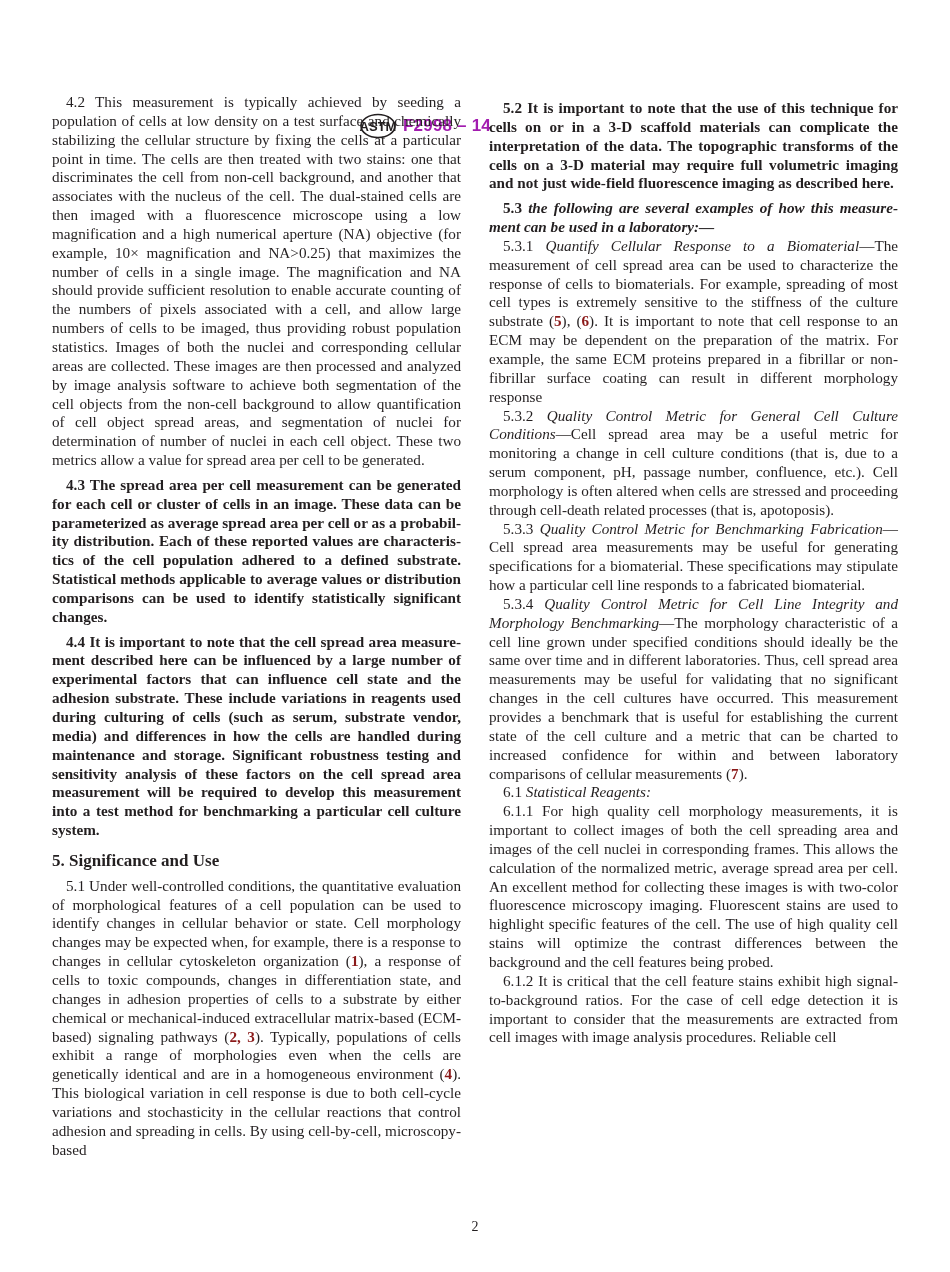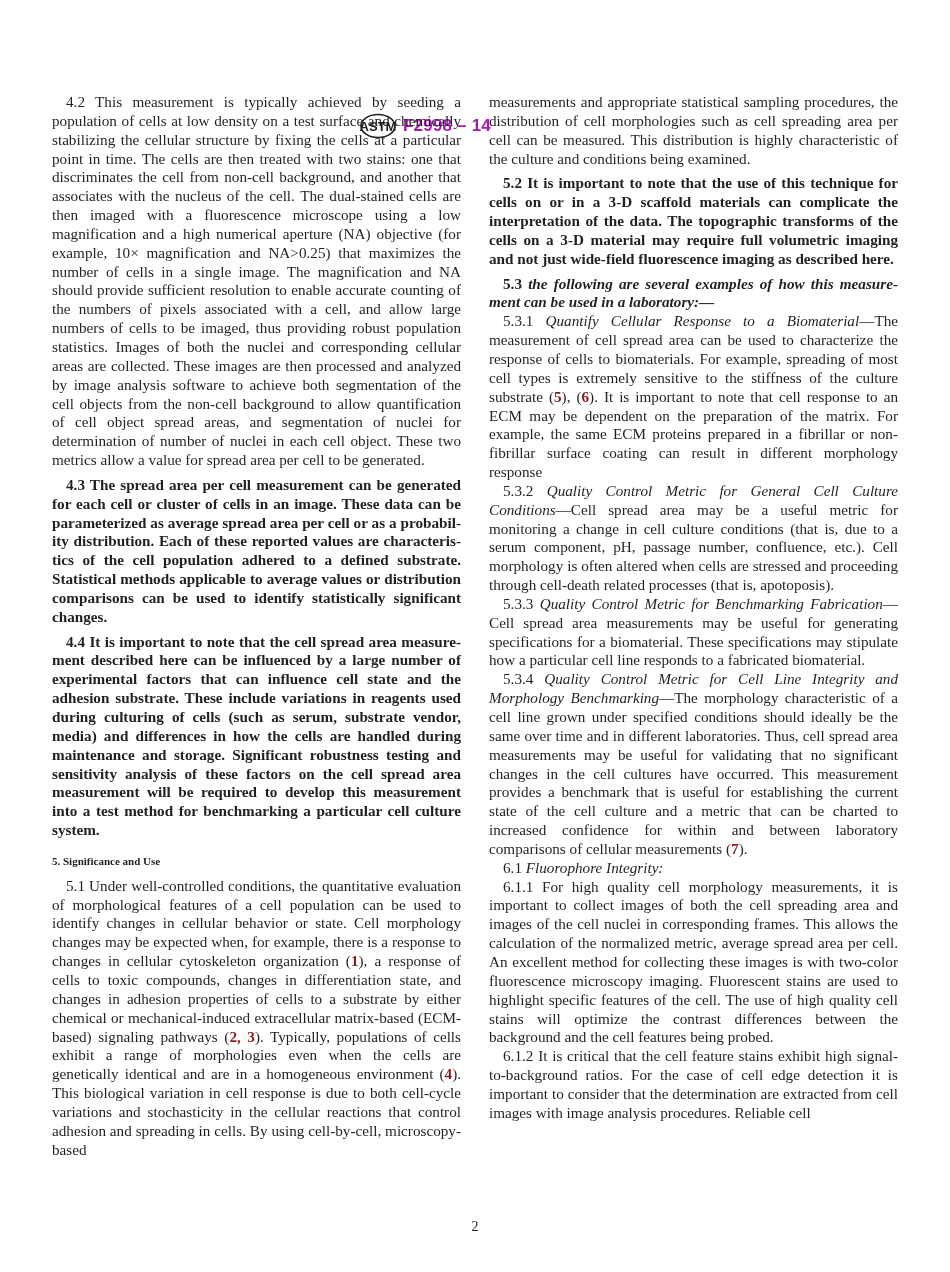--- a/index.html
+++ b/index.html
@@ -9,21 +9,21 @@
             display: flex; justify-content: center; align-items: center; gap: 6px; margin-top: 40px; }
   .logo { width: 38px; height: 26px; }
   .designation { font-family: "Liberation Sans", "DejaVu Sans", sans-serif; font-weight: bold;
                  font-size: 17px; letter-spacing: 0.2px; color: #a21caf; }
   .col { position: absolute; top: 93px; width: 409px; font-size: 15.2px; line-height: 18.85px;
          text-align: justify; hyphens: manual; }
   .col.left { left: 52px; }
   .col.right { left: 489px; }
   .p { margin: 0; text-indent: 14px; }
   .gap { margin-top: 6px; font-weight: bold; }
-  .h { font-weight: bold; font-size: 11px; margin: 12px 0 6px 0; text-indent: 0; }
+  .h { font-weight: bold; font-size: 17px; margin: 12px 0 6px 0; text-indent: 0; }
   .it { font-style: italic; }
   .ref { color: #8b1a1a; font-weight: bold; }
   .pagenum { position: absolute; top: 1219px; left: 0; width: 950px; text-align: center;
              font-size: 14px; color: #231f20; }
 </style>
 </head>
 <body>
 
 <div class="header">
   <svg class="logo" viewBox="0 0 38 26">
@@ -35,25 +35,24 @@
 
 <div class="col left">
   <p class="p">4.2 This measurement is typically achieved by seeding a population of cells at low density on a test surface and chemically stabilizing the cellular structure by fixing the cells at a particular point in time. The cells are then treated with two stains: one that discriminates the cell from non-cell background, and another that associates with the nucleus of the cell. The dual-stained cells are then imaged with a fluorescence microscope using a low magnification and a high numerical aperture (NA) objective (for example, 10× magnification and NA&gt;0.25) that maximizes the number of cells in a single image. The magnification and NA should provide sufficient resolution to enable accurate counting of the numbers of pixels associated with a cell, and allow large numbers of cells to be imaged, thus providing robust population statistics. Images of both the nuclei and corresponding cellular areas are collected. These images are then processed and analyzed by image analysis software to achieve both segmentation of the cell objects from the non-cell background to allow quantification of cell object spread areas, and segmentation of nuclei for determination of number of nuclei in each cell object. These two metrics allow a value for spread area per cell to be generated.</p>
   <p class="p gap">4.3 The spread area per cell measurement can be generated for each cell or cluster of cells in an image. These data can be parameterized as average spread area per cell or as a probabil­ity distribution. Each of these reported values are characteris­tics of the cell population adhered to a defined substrate. Statistical methods applicable to average values or distribution comparisons can be used to identify statistically significant changes.</p>
   <p class="p gap">4.4 It is important to note that the cell spread area measure­ment described here can be influenced by a large number of experimental factors that can influence cell state and the adhesion substrate. These include variations in reagents used during culturing of cells (such as serum, substrate vendor, media) and differences in how the cells are handled during maintenance and storage. Significant robustness testing and sensitivity analysis of these factors on the cell spread area measurement will be required to develop this measurement into a test method for benchmarking a particular cell culture system.</p>
   <div class="h">5. Significance and Use</div>
   <p class="p"><span>5.1 Under well-controlled conditions, the quantitative evaluation of morphological features of a cell population can be used to identify changes in cellular behavior or state. Cell morphology changes may be expected when, for example, there is a response to changes in cellular cytoskeleton organi­zation (</span><span class="ref">1</span><span>), a response of cells to toxic compounds, changes in differentiation state, and changes in adhesion properties of cells to a substrate by either chemical or mechanical-induced extracellular matrix-based (ECM-based) signaling pathways (</span><span class="ref">2</span><span class="ref">, </span><span class="ref">3</span><span>). Typically, populations of cells exhibit a range of morphologies even when the cells are genetically identical and are in a homogeneous environment (</span><span class="ref">4</span><span>). This biological varia­tion in cell response is due to both cell-cycle variations and stochasticity in the cellular reactions that control adhesion and spreading in cells. By using cell-by-cell, microscopy-based</span></p>
 </div>
 
 <div class="col right">
-  <p class="p" style="text-indent:0">measurements and appropriate statistical sampling procedures, the distribution of cell morphologies such as cell spreading area per cell can be measured. This distribution is highly characteristic of the culture and conditions being examined.</p>
   <p class="p gap">5.2 It is important to note that the use of this technique for cells on or in a 3-D scaffold materials can complicate the interpretation of the data. The topographic transforms of the cells on a 3-D material may require full volumetric imaging and not just wide-field fluorescence imaging as described here.</p>
   <p class="p gap"><span>5.3 </span><span class="it">the following are several examples of how this measure­ment can be used in a laboratory:—</span></p>
   <p class="p"><span>5.3.1 </span><span class="it">Quantify Cellular Response to a Biomaterial</span><span>—The measurement of cell spread area can be used to characterize the response of cells to biomaterials. For example, spreading of most cell types is extremely sensitive to the stiffness of the culture substrate (</span><span class="ref">5</span><span>), (</span><span class="ref">6</span><span>). It is important to note that cell response to an ECM may be dependent on the preparation of the matrix. For example, the same ECM proteins prepared in a fibrillar or non-fibrillar surface coating can result in different morphology response</span></p>
   <p class="p"><span>5.3.2 </span><span class="it">Quality Control Metric for General Cell Culture Conditions</span><span>—Cell spread area may be a useful metric for monitoring a change in cell culture conditions (that is, due to a serum component, pH, passage number, confluence, etc.). Cell morphology is often altered when cells are stressed and proceeding through cell-death related processes (that is, apo­toposis).</span></p>
   <p class="p"><span>5.3.3 </span><span class="it">Quality Control Metric for Benchmarking Fabrication</span><span>— Cell spread area measurements may be useful for generating specifications for a biomaterial. These specifications may stipulate how a particular cell line responds to a fabricated biomaterial.</span></p>
   <p class="p"><span>5.3.4 </span><span class="it">Quality Control Metric for Cell Line Integrity and Morphology Benchmarking</span><span>—The morphology characteristic of a cell line grown under specified conditions should ideally be the same over time and in different laboratories. Thus, cell spread area measurements may be useful for validating that no significant changes in the cell cultures have occurred. This measurement provides a benchmark that is useful for estab­lishing the current state of the cell culture and a metric that can be charted to increased confidence for within and between laboratory comparisons of cellular measurements (</span><span class="ref">7</span><span>).</span></p>
-  <p class="p"><span>6.1 </span><span class="it">Fluorophore Integrity:</span></p>
+  <p class="p"><span>6.1 </span><span class="it">Statistical Reagents:</span></p>
   <p class="p">6.1.1 For high quality cell morphology measurements, it is important to collect images of both the cell spreading area and images of the cell nuclei in corresponding frames. This allows the calculation of the normalized metric, average spread area per cell. An excellent method for collecting these images is with two-color fluorescence microscopy imaging. Fluorescent stains are used to highlight specific features of the cell. The use of high quality cell stains will optimize the contrast differences between the background and the cell features being probed.</p>
-  <p class="p">6.1.2 It is critical that the cell feature stains exhibit high signal-to-background ratios. For the case of cell edge detection it is important to consider that the determination are extracted from cell images with image analysis procedures. Reliable cell</p>
+  <p class="p">6.1.2 It is critical that the cell feature stains exhibit high signal-to-background ratios. For the case of cell edge detection it is important to consider that the measurements are extracted from cell images with image analysis procedures. Reliable cell</p>
 </div>
 
 <div class="pagenum">2</div>
 
 </body></html>

